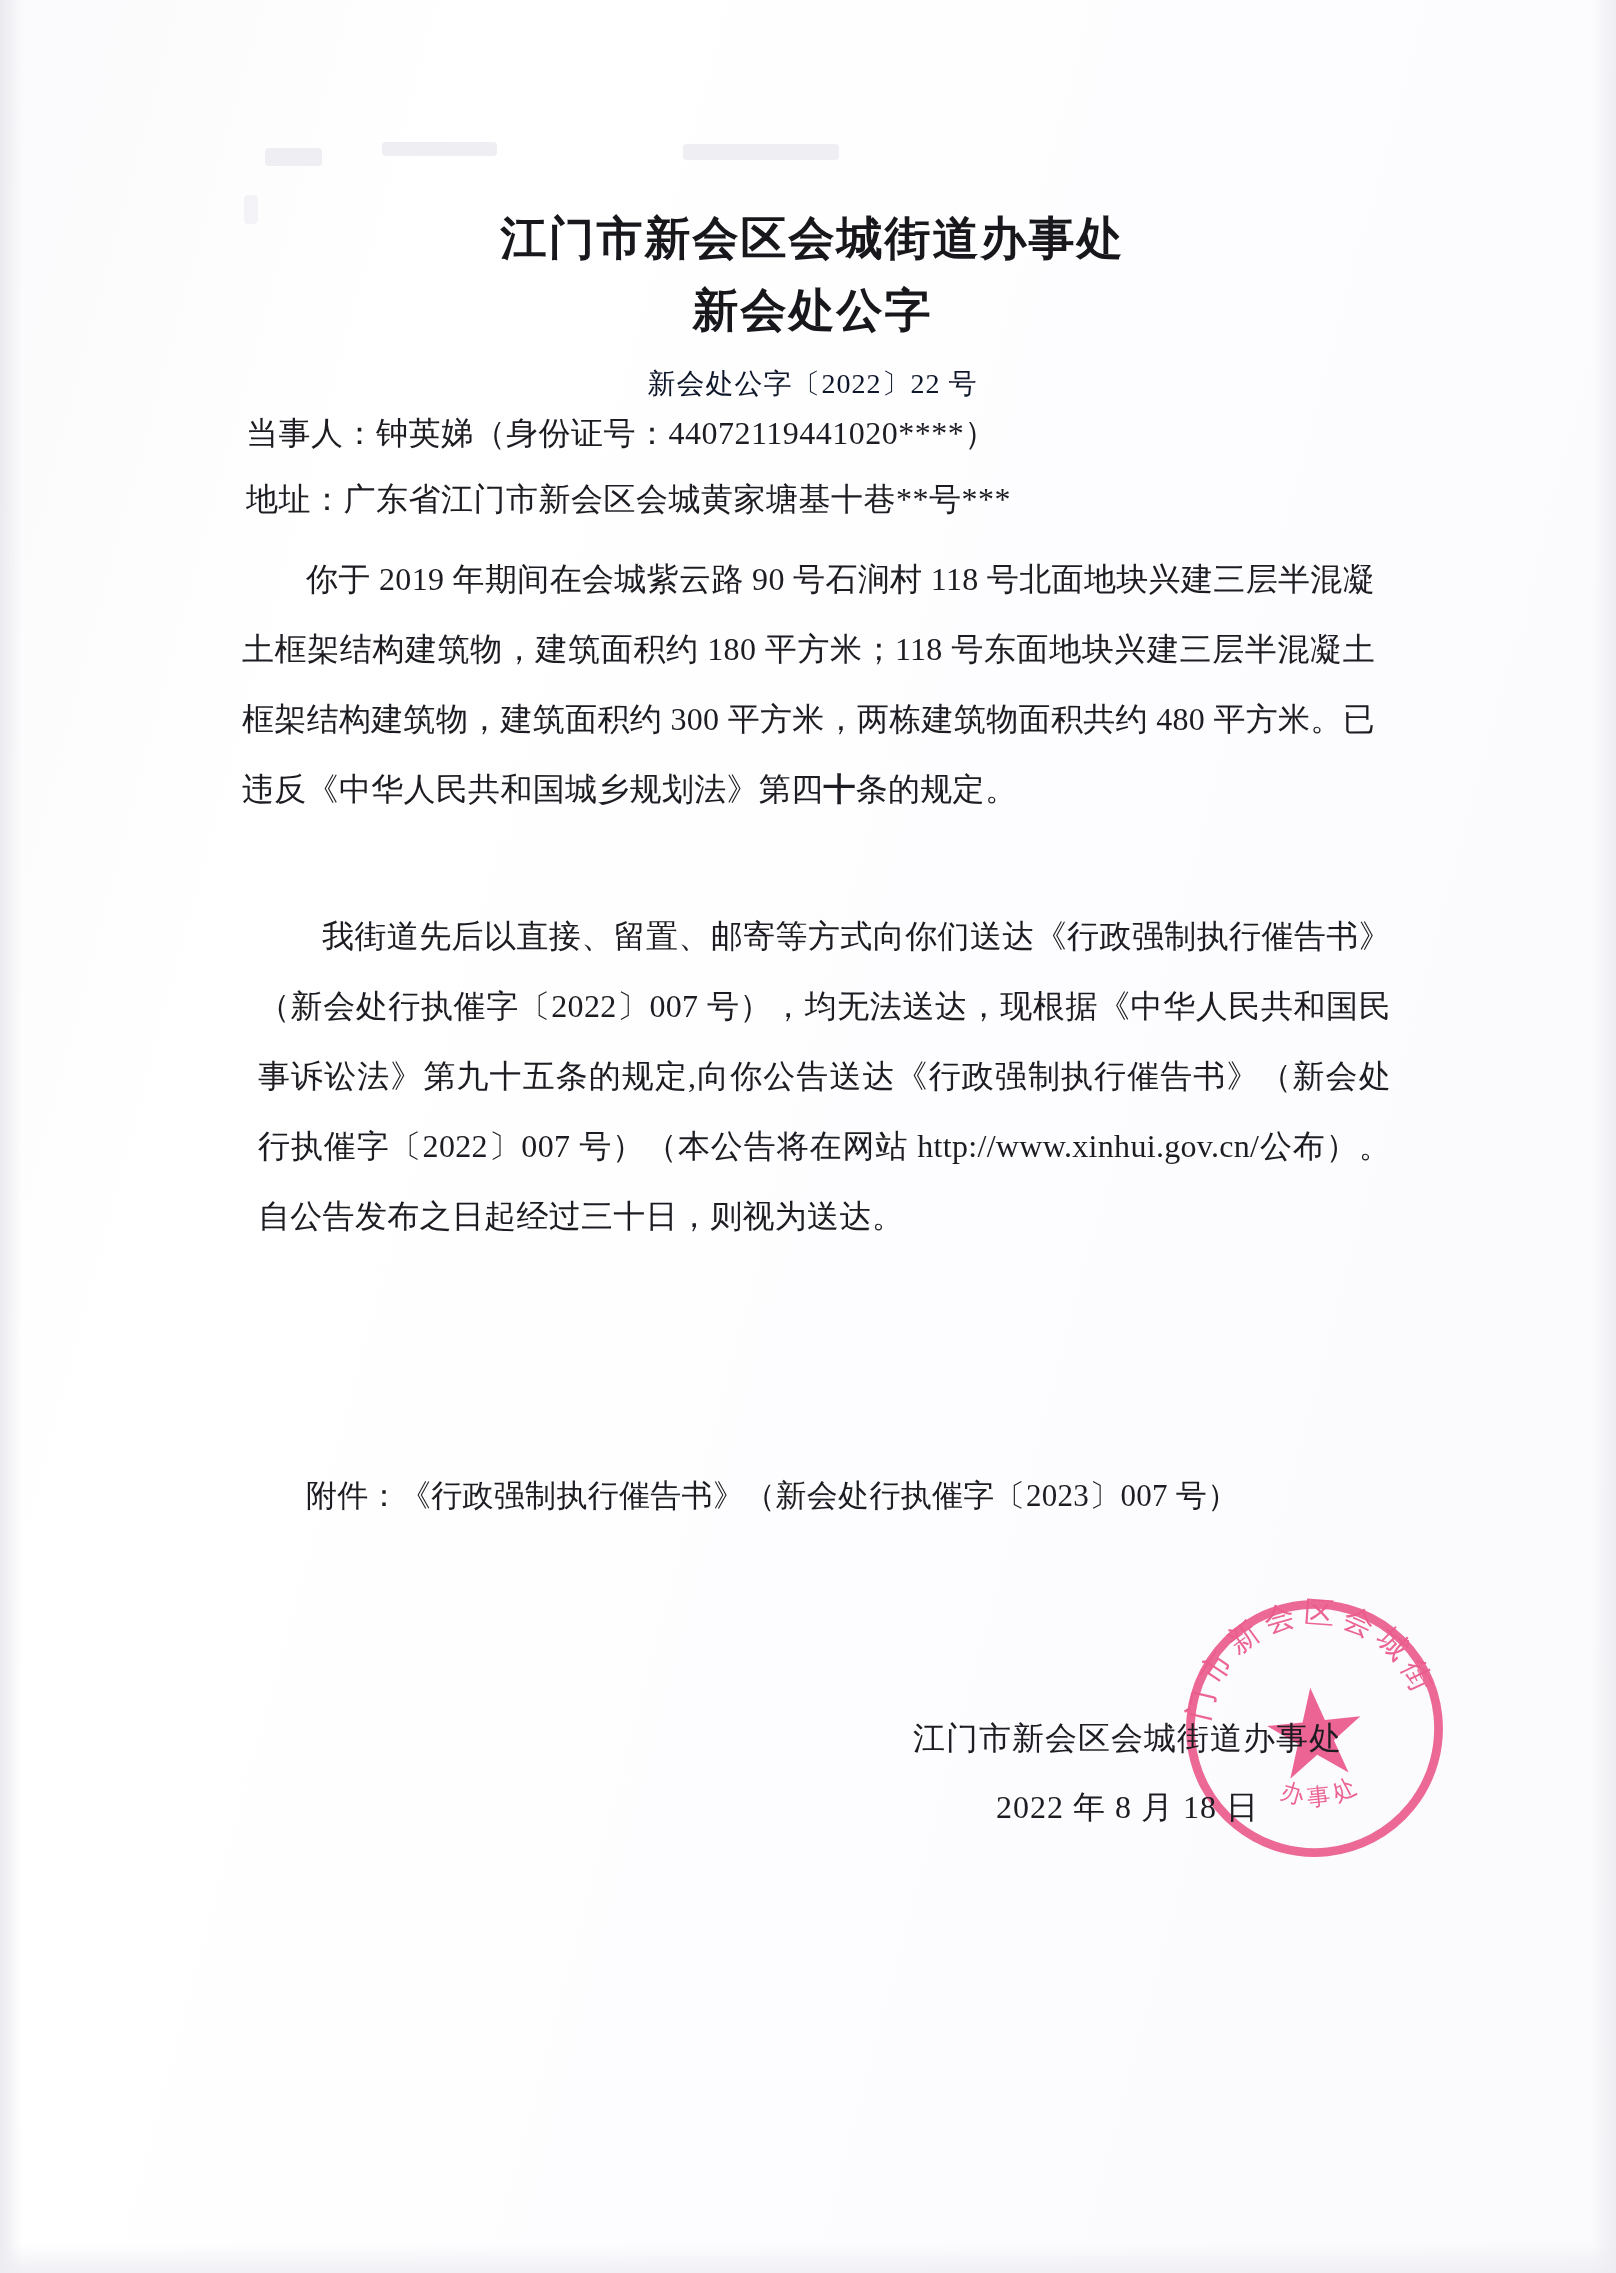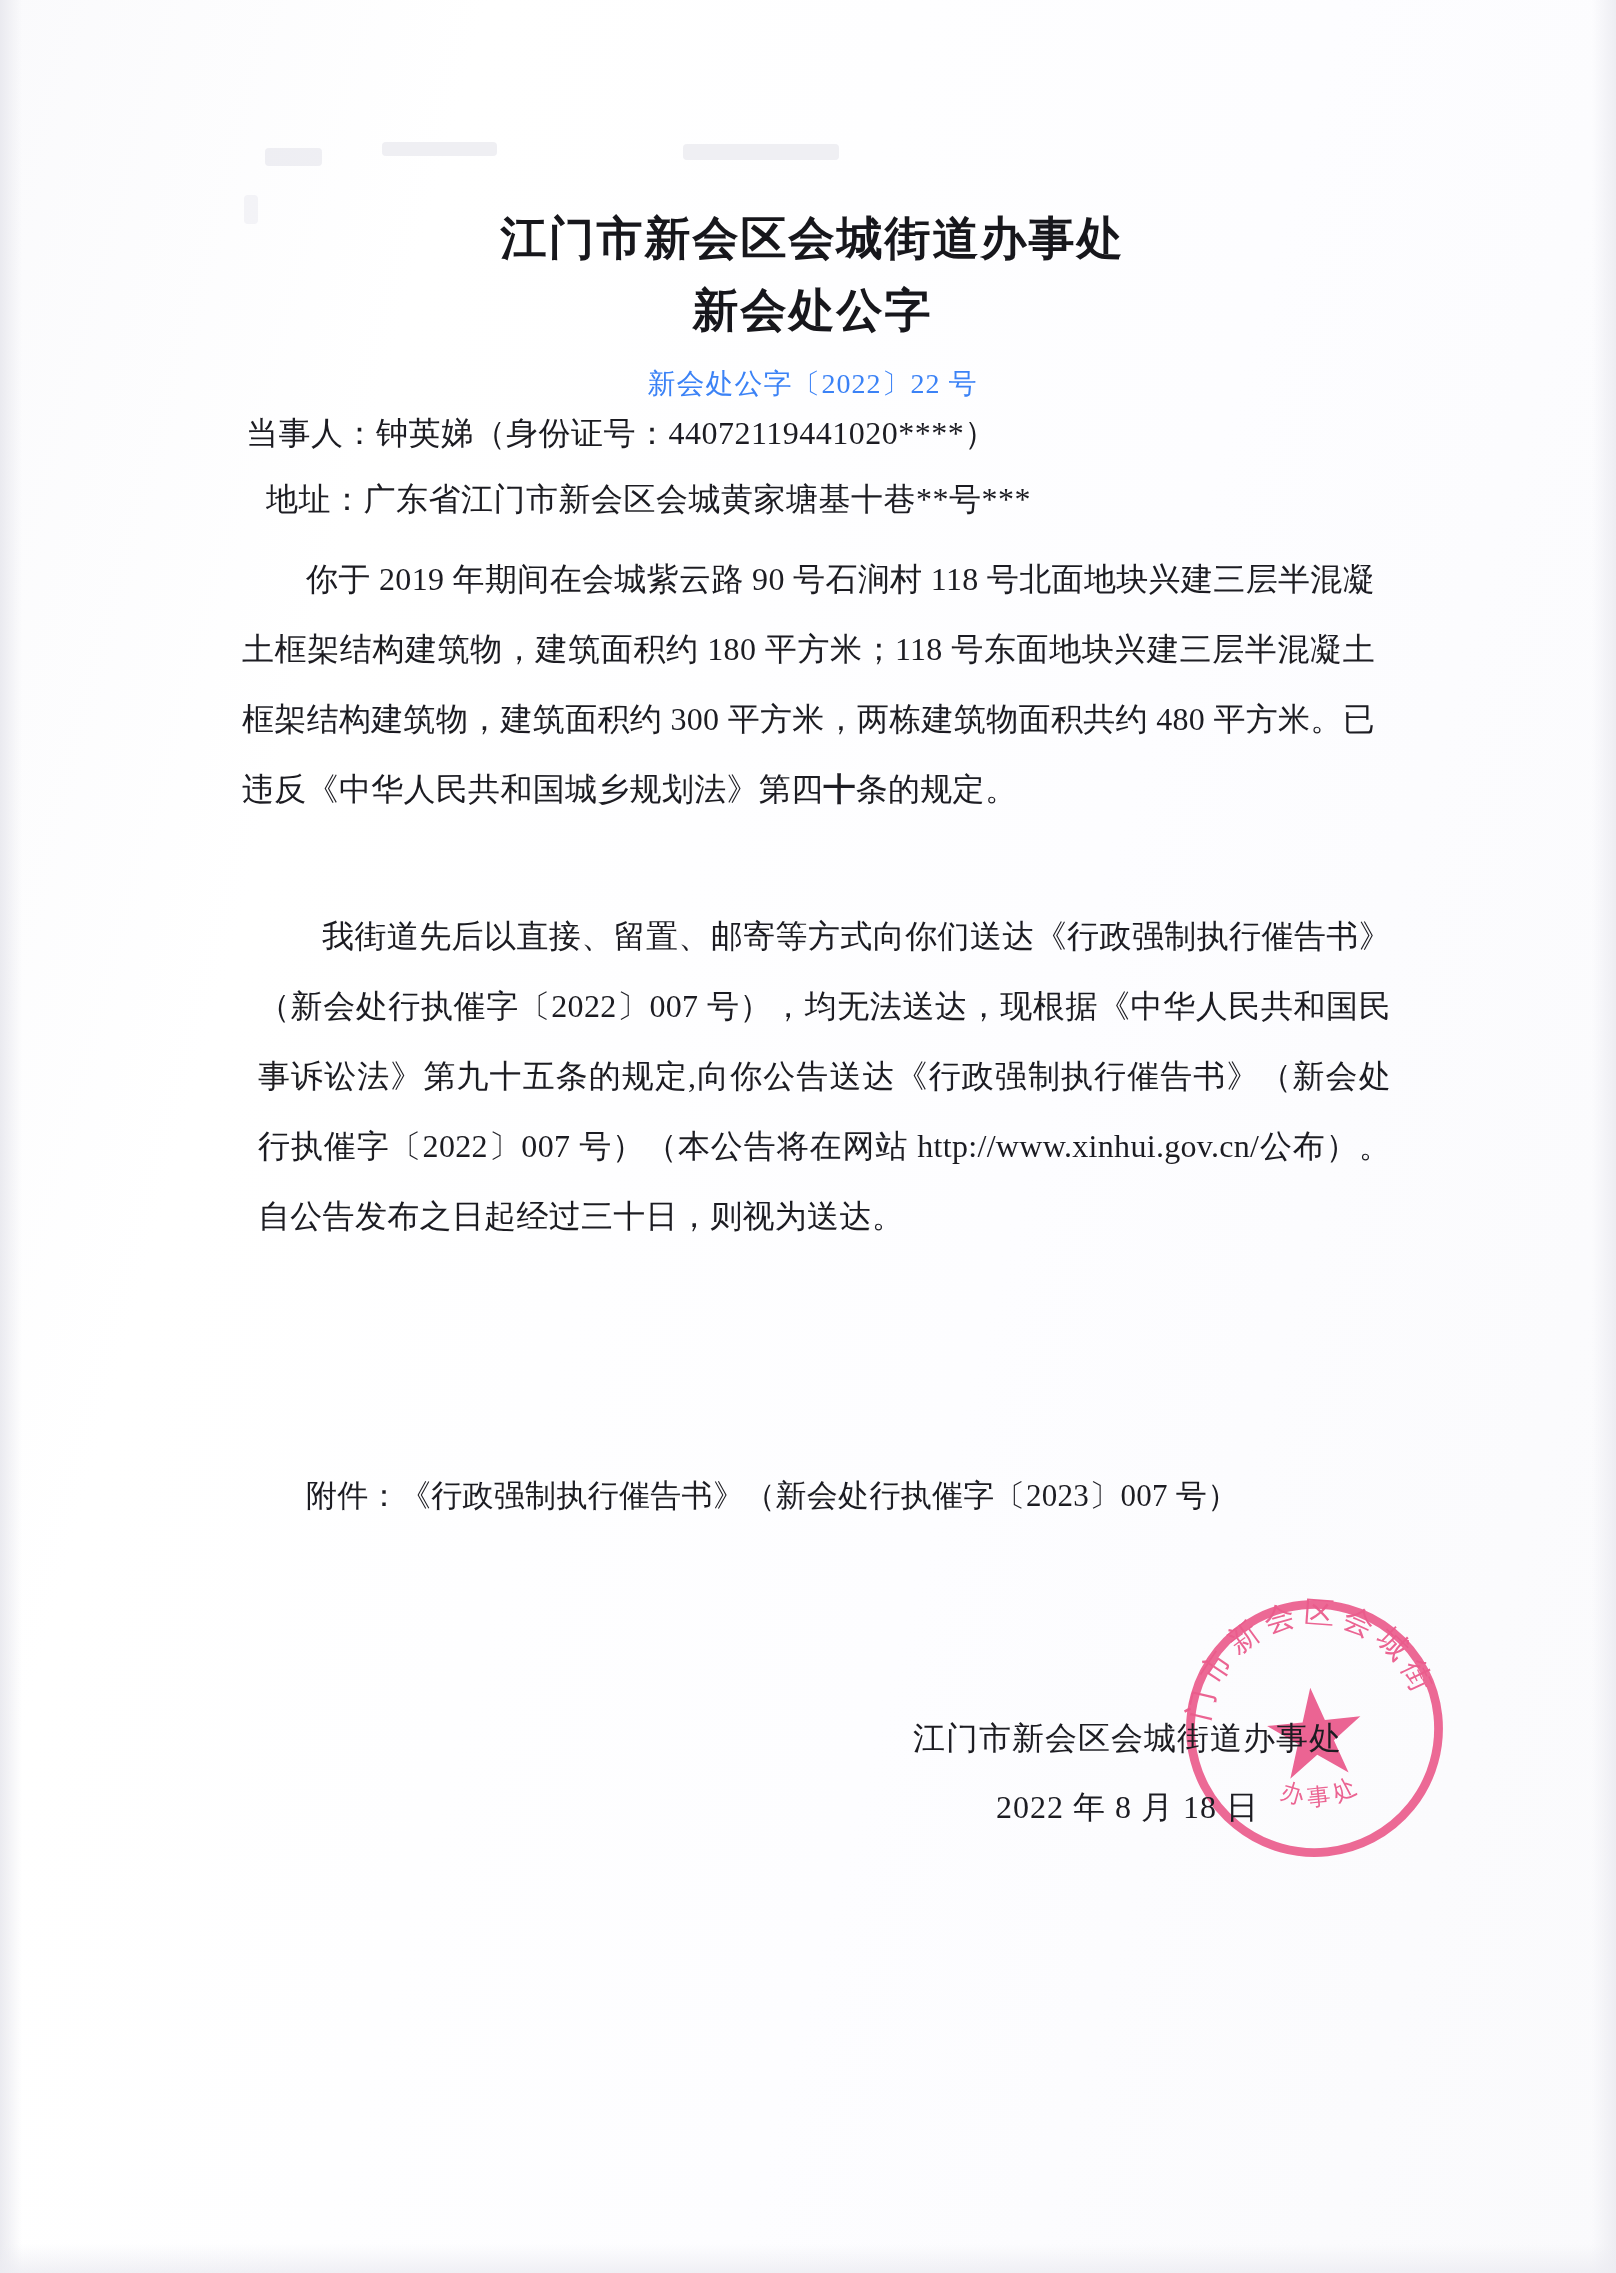--- a/index.html
+++ b/index.html
@@ -73,34 +73,34 @@
     font-size: 46px;
     line-height: 1;
   }
 
   .doc-number {
     position: absolute;
     left: 0; right: 0;
     top: 353px;
     text-align: center;
     font-size: 28px;
-    color: #3b82f6;
+    color: #0f172a;
     letter-spacing: 1px;
   }
 
   .field-line {
     position: absolute;
     left: 3.9px;
     font-size: 32px;
     color: #1c1c22;
     letter-spacing: 0.5px;
     white-space: nowrap;
   }
   .party-line { top: 400px; }
-  .address-line { top: 466px; margin-left: 20px; }
+  .address-line { top: 466px; }
   .para {
     font-size: 32px;
     line-height: 70px;
     color: #1c1c22;
     text-align: justify;
     text-justify: inter-ideograph;
     text-indent: 64px;
     margin: 0;
     letter-spacing: 0.3px;
   }

